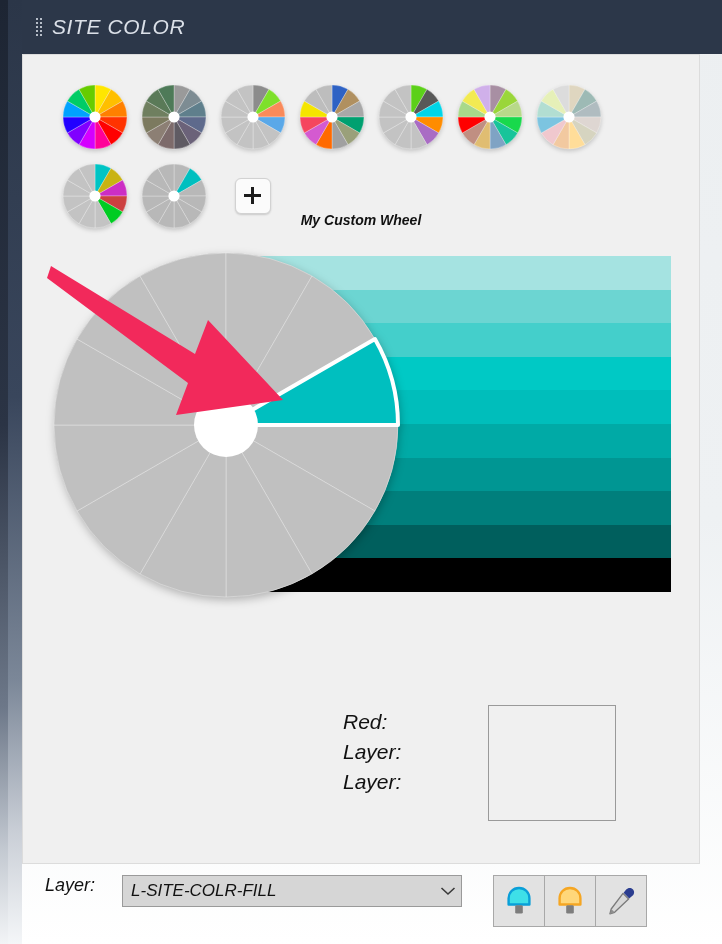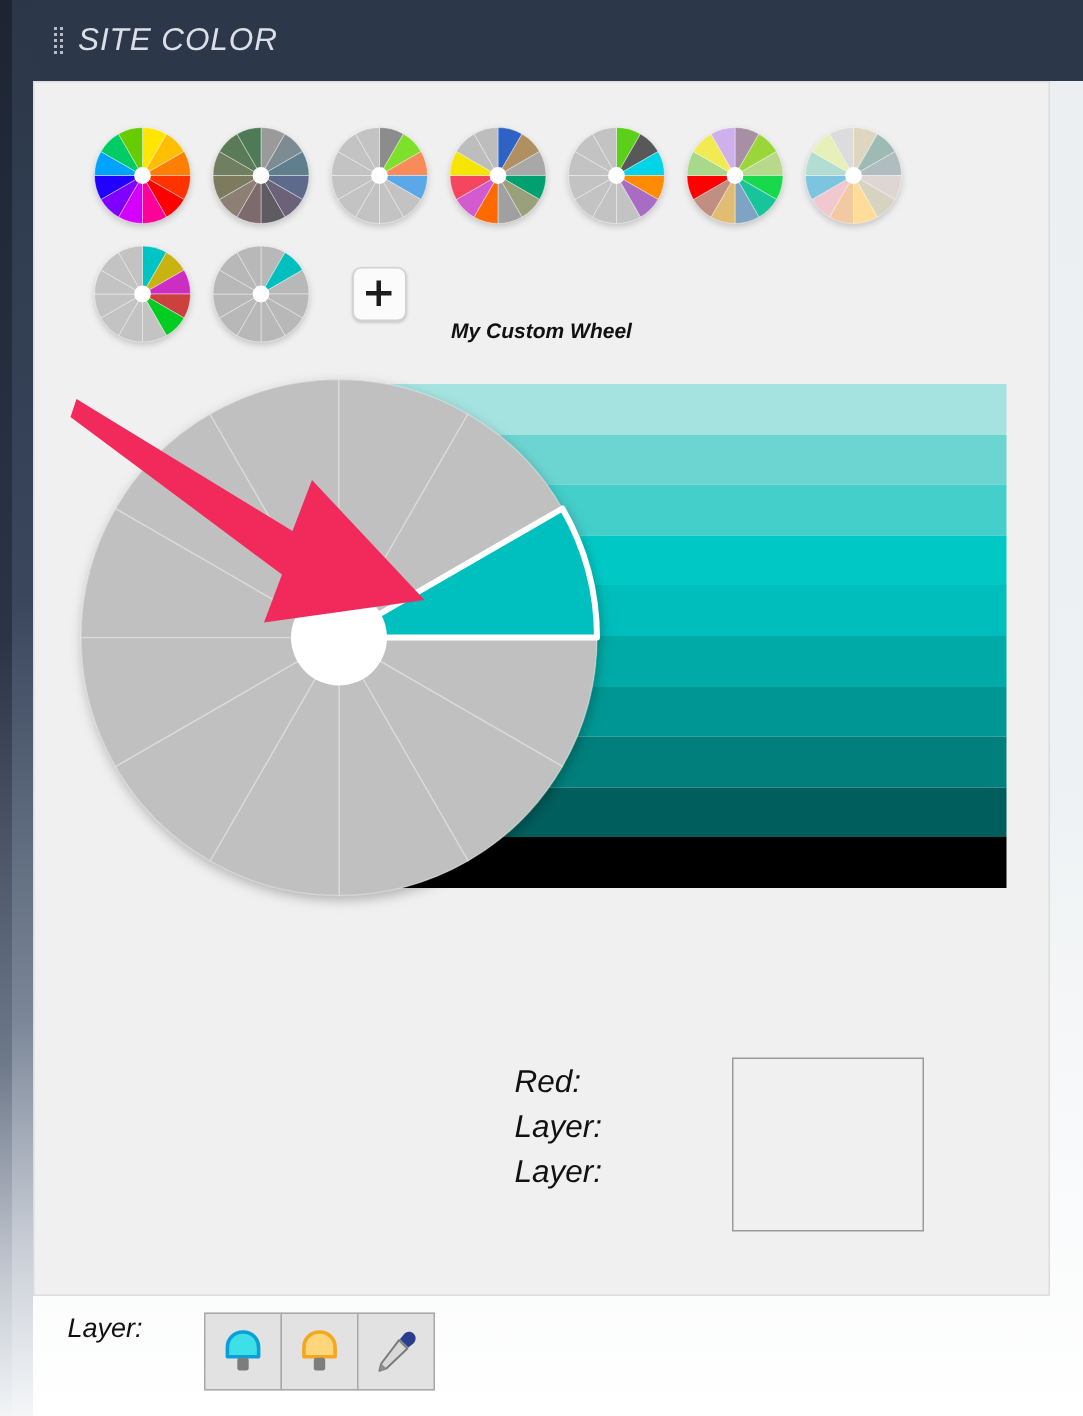--- a/index.html
+++ b/index.html
@@ -568,20 +568,28 @@
               <span class="rgb-label">Layer:</span>
               <span class="rgb-value"></span>
             </div>
           </div>
 
           <div class="swatch-preview" id="swatch-preview" style="background: rgb(240, 240, 240);"></div>
 
           <div class="bottom-bar">
             <span class="layer-label">Layer:</span>
 
+            <div class="layer-select">
+              <span class="layer-select-text">L-SITE-COLR-FILL</span>
+              <span class="chev">
+                <svg width="16" height="10" viewBox="0 0 16 10">
+                  <path d="M1.5 2 L8 8 L14.5 2" fill="none" stroke="#3a3a3a" stroke-width="1.6"></path>
+                </svg>
+              </span>
+            </div>
 
             <div class="icon-buttons">
 
               <div class="icon-btn">
                 <span>
                   <svg width="30" height="32" viewBox="0 0 30 32">
                     <path d="M15 3 C8.9 3 4.6 7.6 4.6 13.3 L4.6 19.5 L25.4 19.5 L25.4 13.3 C25.4 7.6 21.1 3 15 3 Z" fill="#3ee0e8" stroke="#0a9fd8" stroke-width="2.4" stroke-linejoin="round"></path>
                     <rect x="11.2" y="20.2" width="7.6" height="8.4" rx="1.4" fill="#7d7d7d"></rect>
                   </svg>
                 </span>

